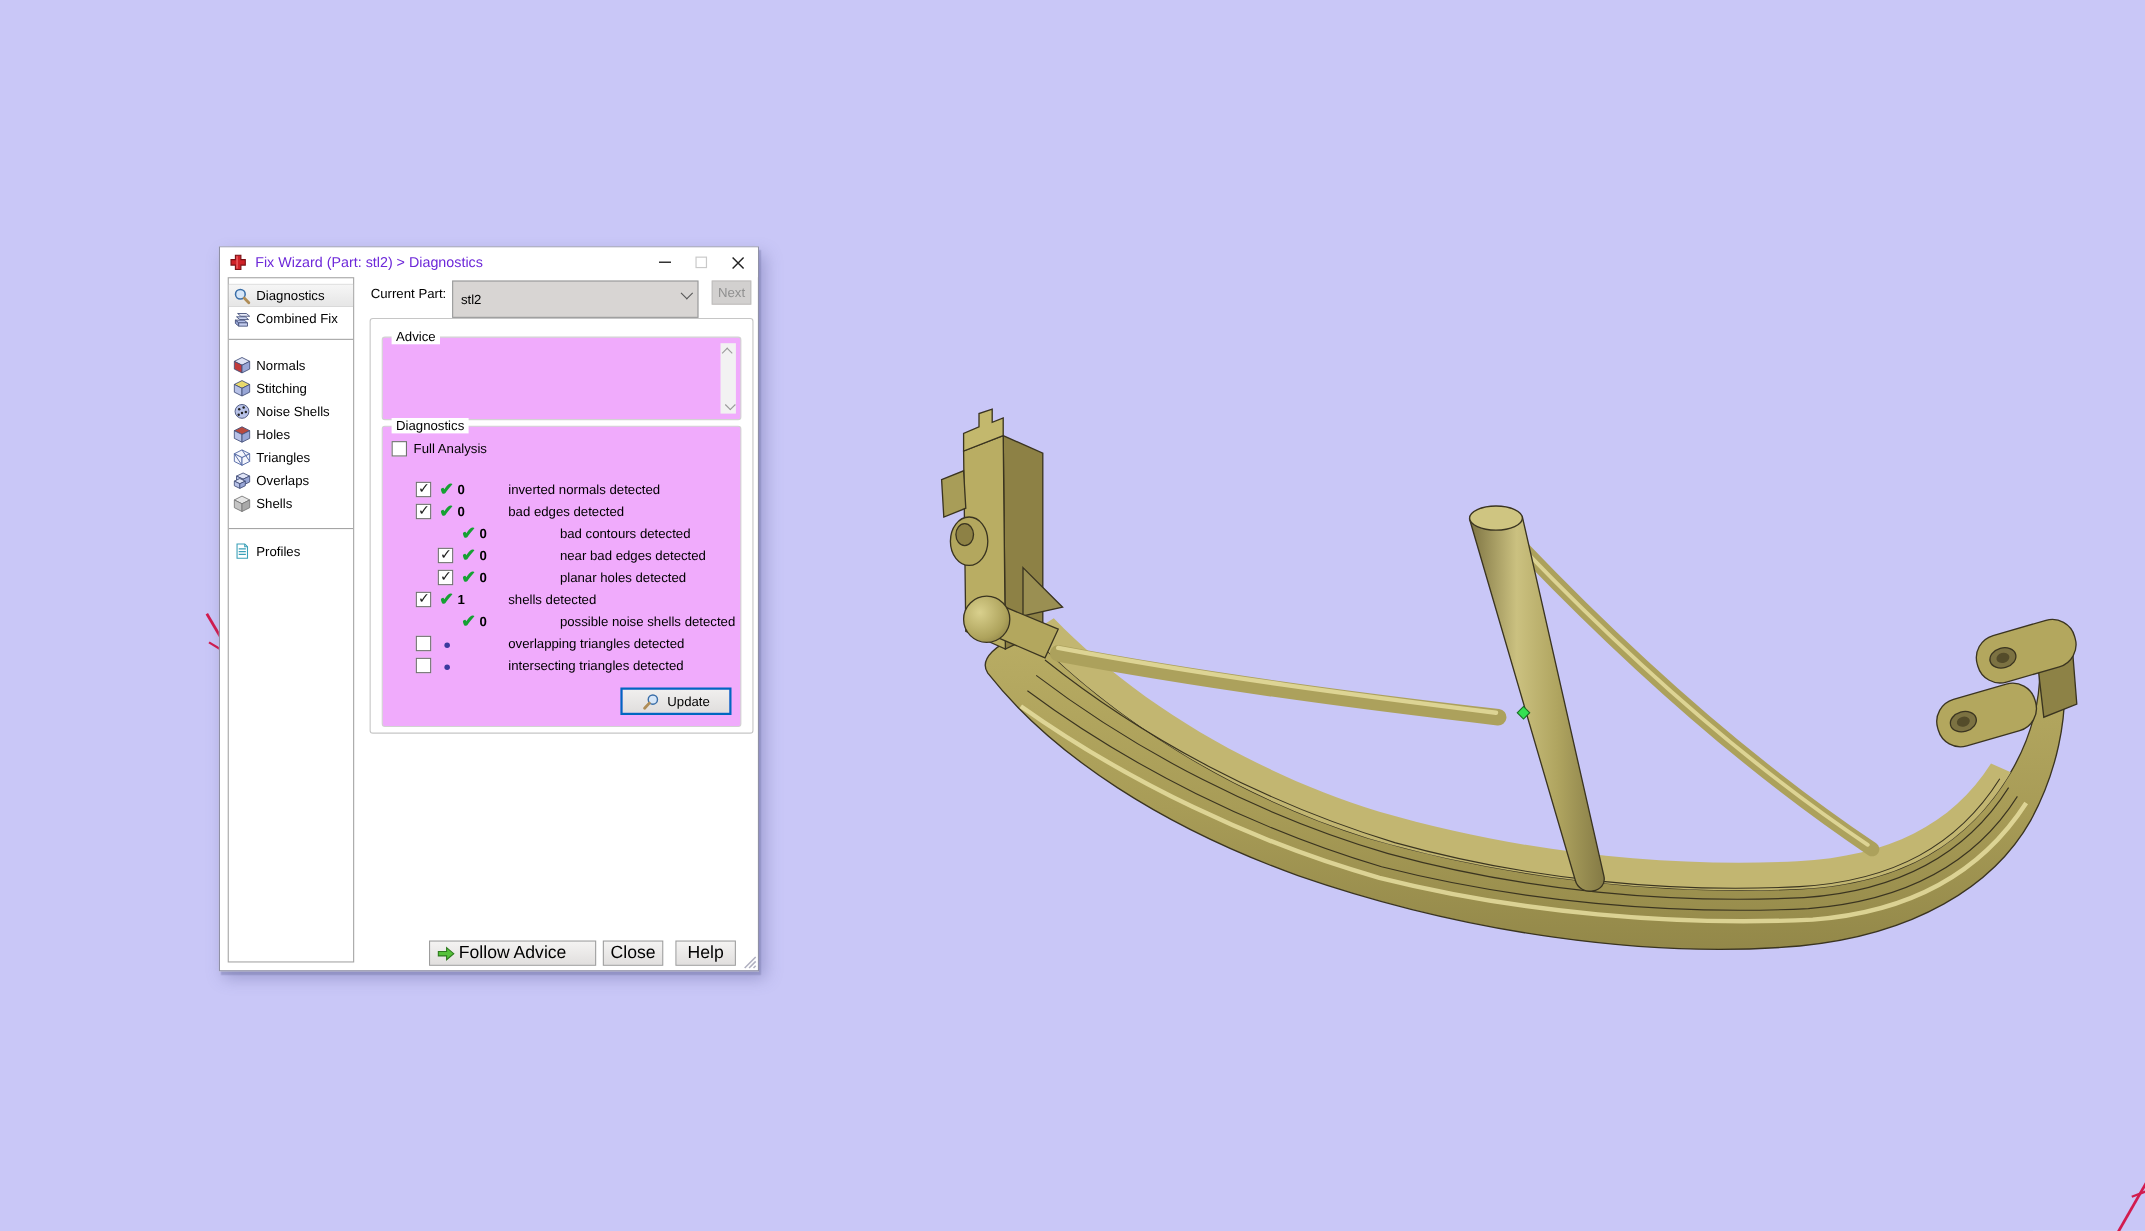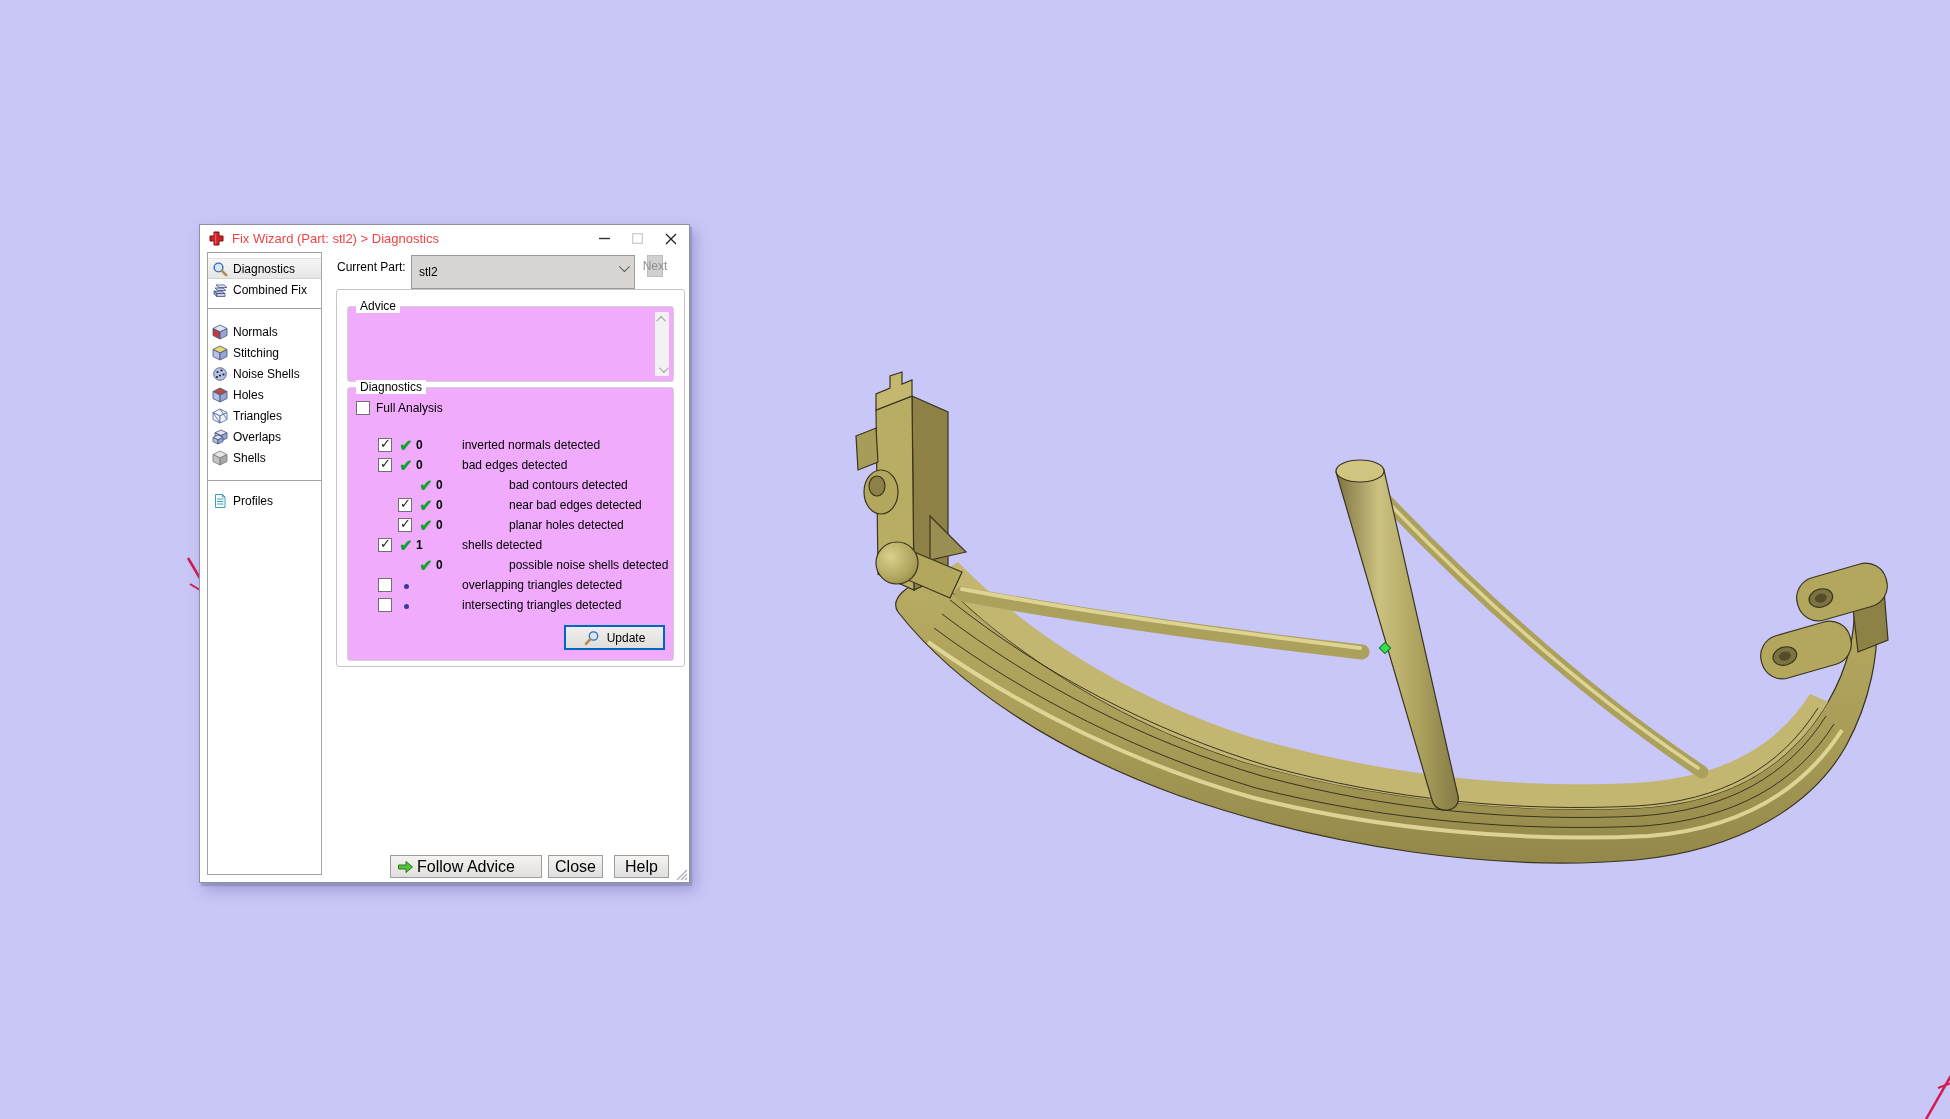--- a/index.html
+++ b/index.html
@@ -7,37 +7,37 @@
   #desktop{position:relative;width:1950px;height:1119px;background:#c9c7f7;overflow:hidden;}
   #viewport-svg{position:absolute;left:0;top:0;z-index:1;}
 
   
   #dialog{position:absolute;left:199px;top:224px;width:489px;height:657px;background:#ffffff;
     border:1px solid #8f90a6;z-index:10;
     box-shadow:2px 3px 1px rgba(120,122,170,.45),5px 7px 14px rgba(90,92,150,.40);}
   
   #titlebar{position:absolute;left:0;top:0;right:0;height:27px;display:flex;align-items:center;background:#fff;}
   #app-icon{margin-left:9px;width:15px;height:15px;flex:0 0 auto;}
-  #title-text{margin-left:8px;font-size:13px;color:#ef4444;white-space:nowrap;}
+  #title-text{margin-left:8px;font-size:13px;color:#6d28d9;white-space:nowrap;}
   .wbtns{position:absolute;right:2px;top:0;height:27px;display:flex;}
   .wbtn{width:33px;height:27px;display:flex;align-items:center;justify-content:center;}
 
   
   #sidebar{position:absolute;left:7px;top:27px;bottom:7px;width:115px;background:#fff;border:1px solid #a5a5a5;padding-top:5px;box-sizing:border-box;}
   .side-item{height:21px;display:flex;align-items:center;gap:5px;padding-left:4px;font-size:12px;color:#000;cursor:default;}
   .side-item.selected{background:linear-gradient(#f6f6f6,#e6e6e6);border-top:1px solid #e0e0e0;border-bottom:1px solid #d5d5d5;height:19px;}
   .side-item svg{flex:0 0 auto;}
   .side-sep{border-top:1px solid #a5a5a5;margin:8px 0 12px 0;}
   .side-sep.second{margin:12px 0 9px 0;}
 
   
   #current-part-label{position:absolute;left:137px;top:35px;font-size:12px;}
   #current-part-select{position:absolute;left:211px;top:30px;width:224px;height:34px;background:#d8d5d3;border:1px solid #999a9b;box-sizing:border-box;font-size:12px;display:flex;align-items:center;padding-left:7px;}
   #combo-chevron{position:absolute;right:7px;top:8px;width:7px;height:7px;border-right:1.6px solid #555;border-bottom:1.6px solid #555;transform:rotate(45deg) translateY(-2px);}
-  #next-button{position:absolute;left:447px;top:30px;width:16px;height:22px;background:#d2d0cf;border:1px solid #c0bebd;box-sizing:border-box;color:#909090;font-size:12px;display:flex;align-items:center;justify-content:center;}
+  #next-button{position:absolute;left:447px;top:30px;width:36px;height:22px;background:#d2d0cf;border:1px solid #c0bebd;box-sizing:border-box;color:#909090;font-size:12px;display:flex;align-items:center;justify-content:center;}
 
   
   #main-panel{position:absolute;left:136px;top:64px;width:347px;height:376px;border:1px solid #c6c6c6;border-radius:3px;background:#fff;}
   .gbox{position:absolute;border:1px solid #d2d2d2;border-radius:3px;background:#f0abfc;}
   .gbox-legend{position:absolute;top:-8px;left:8px;background:#fff;padding:0 4px;font-size:12px;color:#000;}
   #advice-box{left:10px;top:16px;width:325px;height:74px;}
   #advice-text{position:absolute;left:8px;top:9px;right:26px;font-size:12px;line-height:15px;color:#000;white-space:pre-line;}
   #advice-scrollbar{position:absolute;top:5px;bottom:5px;right:4px;width:14px;background:#f2f2f2;}
   .sb-arrow{position:absolute;left:0;width:14px;height:14px;display:flex;align-items:center;justify-content:center;}
   .sb-arrow.up{top:0;} .sb-arrow.down{bottom:0;}

